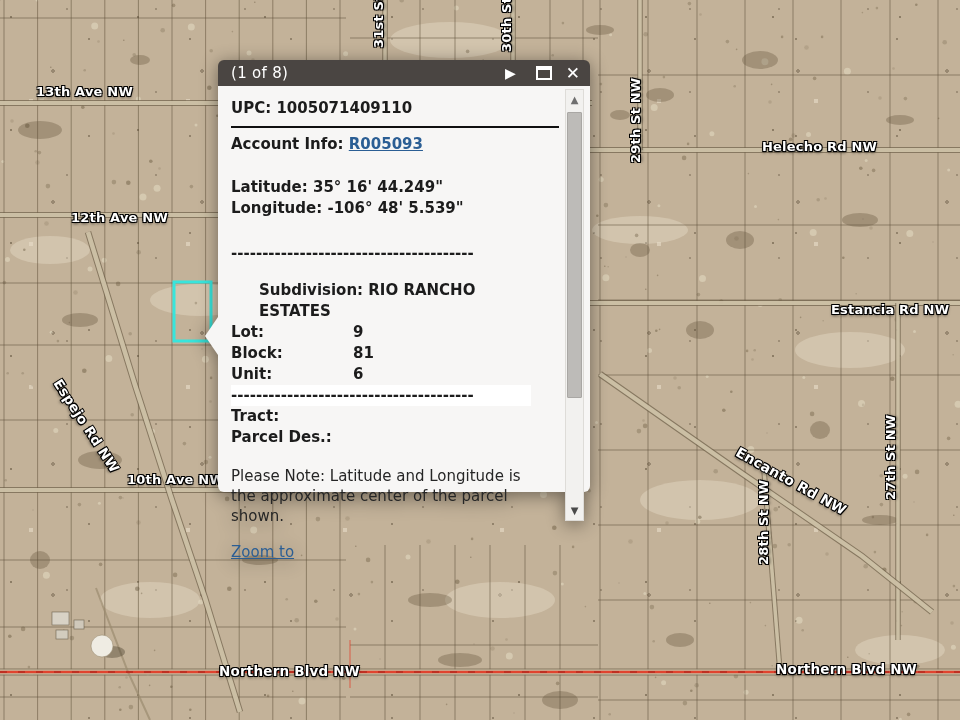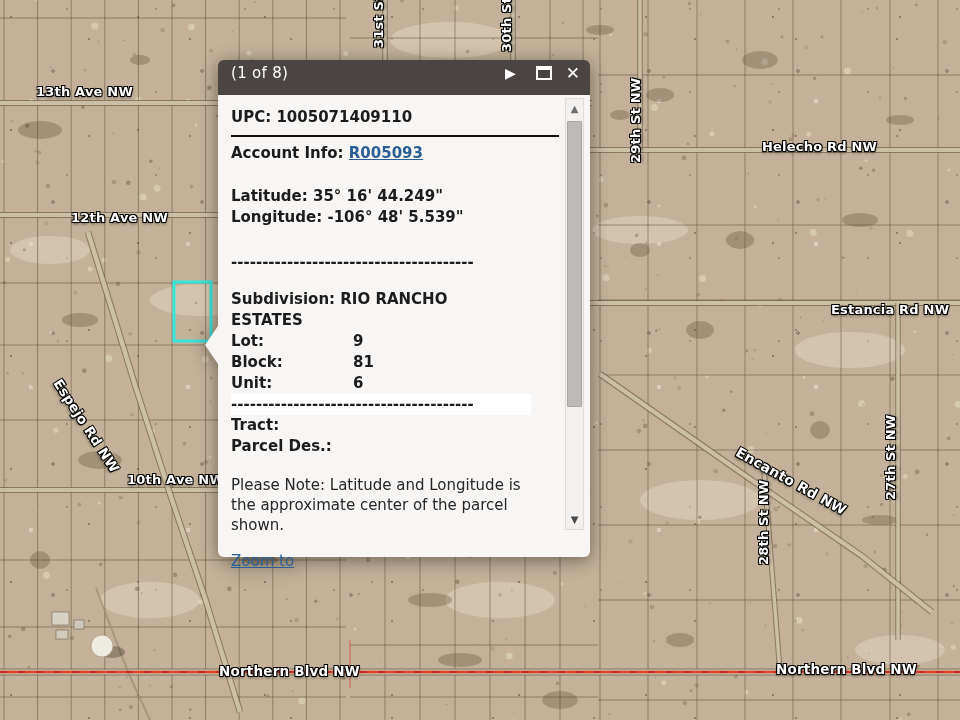--- a/index.html
+++ b/index.html
@@ -18,38 +18,38 @@
     white-space:nowrap;transform-origin:0 0;letter-spacing:.2px;
     text-shadow:-1px -1px 0 #000,1px -1px 0 #000,-1px 1px 0 #000,1px 1px 0 #000,0 2px 3px rgba(0,0,0,.55);}
   .r-90{transform:rotate(-90deg);}
   .r57{transform:rotate(57deg);}
   .r29{transform:rotate(29deg);}
 
   
   .popup{position:absolute;left:218px;top:60px;width:372px;z-index:10;
     filter:drop-shadow(0 3px 9px rgba(0,0,0,.45));}
   .ptitle{height:26px;background:#4a4542;border-radius:6px 6px 0 0;display:flex;
-    align-items:center;padding:0 10px 9px 13px;color:#fff;}
+    align-items:center;padding:0 10px 0 13px;color:#fff;}
   .ptitle-text{font-size:15px;letter-spacing:.3px;}
   .pbtn{color:#fff;cursor:pointer;display:inline-flex;align-items:center;justify-content:center;}
   .pbtn.next{margin-left:auto;font-size:14px;margin-right:20px;}
   .maxbox{display:inline-block;width:12px;height:8px;border:2px solid #fff;border-top:4px solid #fff;}
   .pbtn.close{font-size:17px;font-weight:bold;margin-left:14px;}
-  .pbody{position:relative;height:462px;background:#f7f6f5;border-radius:0 0 6px 6px;
+  .pbody{position:relative;height:406px;background:#f7f6f5;border-radius:0 0 6px 6px;
     padding:12px 30px 0 13px;box-sizing:border-box;color:#1c1c1c;}
   .pointer{position:absolute;left:-13px;top:231px;width:0;height:0;border-style:solid;
     border-width:19px 13px 19px 0;border-color:transparent #f7f6f5 transparent transparent;}
   .line{font-size:15px;line-height:21px;}
   .b{font-weight:bold;}
   .hr{border-top:2px solid #101010;width:328px;margin:7px 0 6px;}
   .plink{color:#2b5e94;text-decoration:underline;cursor:pointer;text-align:center;}
   .mt22{margin-top:22px;} 
   .dash{margin-top:24px;white-space:nowrap;overflow:hidden;width:328px;}
   .dash2{margin-top:0;background:#fff;width:300px;}
-  .subdiv{margin-top:16px;width:262px;}
+  .subdiv{margin-top:16px;width:262px;margin-left:28px;}
   .flabel{display:inline-block;width:122px;}
   .note{margin-top:18px;font-size:15px;line-height:20px;width:312px;color:#262626;}
   .zoomto{display:inline-block;margin-top:16px;font-size:15px;line-height:21px;}
   
   .sb{position:absolute;top:3px;right:6px;width:19px;height:432px;background:#f2f1ef;
     border:1px solid #dedcd8;box-sizing:border-box;}
   .sb-up{height:20px;text-align:center;font-size:10px;line-height:20px;color:#6f6f6f;cursor:pointer;}
   .sb-thumb{position:absolute;top:22px;left:1px;right:1px;height:284px;background:#bdbbb8;
     border:1px solid #a9a7a4;border-radius:1px;cursor:pointer;}
   .sb-down{position:absolute;bottom:4px;width:100%;text-align:center;font-size:10px;color:#4a4a4a;cursor:pointer;}

